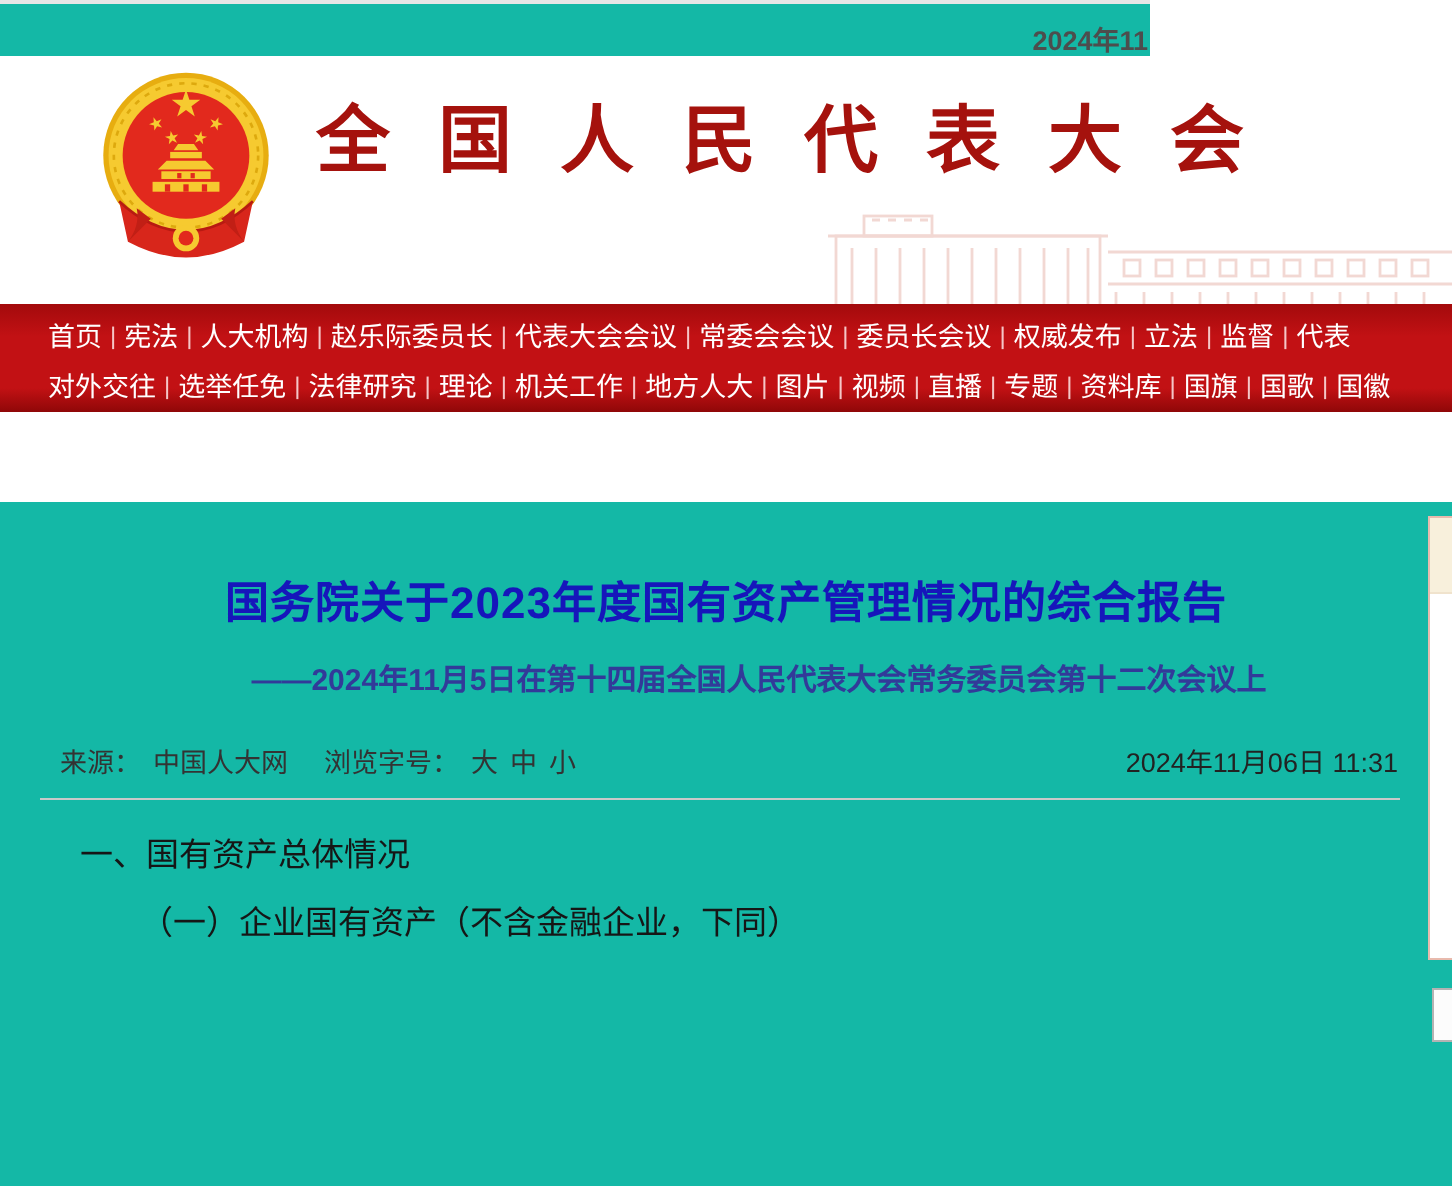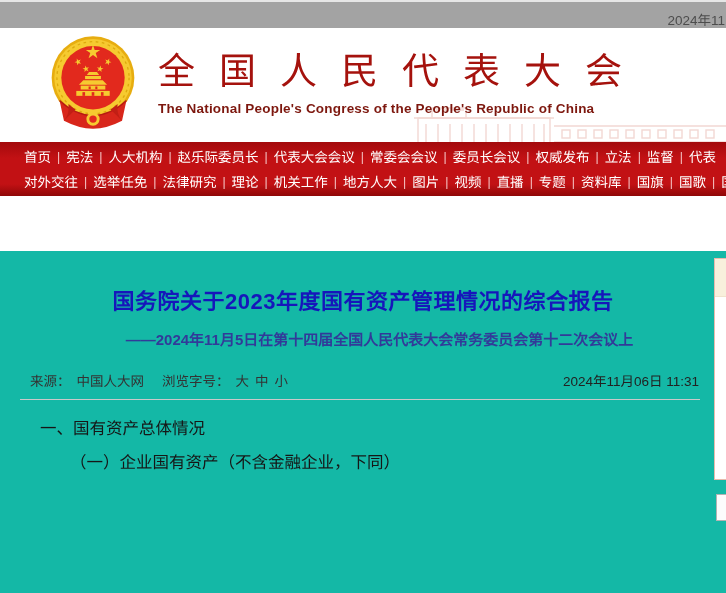--- a/index.html
+++ b/index.html
@@ -1,34 +1,34 @@
 <!DOCTYPE html>
 <html lang="zh-CN" style="--nav-red: #c21114; --header-title-red: #a5120d; --header-subtitle-red: #7d170e; --article-title-blue: #1616bb; --article-subtitle-blue: #323a99; --topbar-text: #4d4d4d; --emblem-gold: #f6ca30; --emblem-red: #e2291d;"><head>
 <meta charset="utf-8">
 <style>
   * { margin:0; padding:0; box-sizing:border-box; }
   html,body { background:#ffffff; }
   body { font-family:"Liberation Sans","DejaVu Sans",sans-serif; }
   .page { position:relative; width:726px; height:593px; overflow:hidden; background:#fff; margin:0 auto; }
 
   
-  .topbar { position:absolute; top:0; left:0; width:726px; height:28px; border-top:2px solid #e6e6e6; background:#a3a3a3; }
+  .topbar { position:absolute; top:0; left:0; width:575px; height:28px; border-top:2px solid #e6e6e6; background:#14b8a6;font-weight:bold; }
   .topbar-date { position:absolute; top:7px; right:1px; font-size:13.5px; color:var(--topbar-text,#4d4d4d); white-space:nowrap; }
 
   
   .header { position:absolute; top:28px; left:0; width:726px; height:130px; background:#fff; overflow:hidden; }
   .emblem { position:absolute; left:49px; top:4px; width:88px; height:102px; }
   .brand { position:absolute; left:158px; top:24px; }
-  .brand-cn { font-size:37px; font-weight:normal; color:var(--header-title-red,#a5120d); letter-spacing:24px; line-height:1.1; white-space:nowrap; font-family:"Liberation Serif","DejaVu Serif",serif; }
+  .brand-cn { font-size:37px; font-weight:bold; color:var(--header-title-red,#a5120d); letter-spacing:24px; line-height:1.1; white-space:nowrap; font-family:"Liberation Serif","DejaVu Serif",serif; }
   .brand-en { margin-top:8px; font-size:13.5px; font-weight:bold; color:var(--header-subtitle-red,#7d170e); letter-spacing:0.2px; white-space:nowrap; }
   .watermark { position:absolute; right:0; bottom:-2px; width:460px; height:54px; }
 
   
-  .nav { position:absolute; top:142px; left:0; width:726px; height:54px; padding:4px 0 0 24px;
-         background:linear-gradient(180deg,#a30a0c 0%,var(--nav-red,#c21114) 30%,var(--nav-red,#c21114) 78%,#8f0708 100%);font-family:Liberation Mono, monospace; }
+  .nav { position:absolute; top:152px; left:0; width:726px; height:54px; padding:4px 0 0 24px;
+         background:linear-gradient(180deg,#a30a0c 0%,var(--nav-red,#c21114) 30%,var(--nav-red,#c21114) 78%,#8f0708 100%); }
   .nav-row { height:25px; line-height:25px; white-space:nowrap; font-size:13.5px; }
   .nav-item { color:#ffffff; text-decoration:none; margin:0 4px; cursor:pointer; }
   .nav-row .nav-item:first-child { margin-left:0; }
   .nav-sep { color:rgba(255,230,230,0.85); font-size:12px; position:relative; top:-1px; }
 
   
   .breadcrumb { position:absolute; top:212px; left:0; width:726px; height:38px; background:#fff;
                 border-bottom:1px solid #ababab; line-height:40px; padding-left:25px; font-size:12.5px; color:#2b2b2b; }
   .breadcrumb a { color:#2b2b2b; text-decoration:none; cursor:pointer; }
 
@@ -111,21 +111,20 @@
       <path d="M12,76 Q30,93 50,93 Q70,93 88,76 L83,99 Q66,108 50,108 Q34,108 17,99 Z" fill="#d8261b"></path>
       <path d="M12,76 Q30,93 50,93 Q70,93 88,76" fill="none" stroke="#b71a12" stroke-width="1.5"></path>
       <circle cx="50" cy="97" r="7.5" fill="#f6ca30"></circle>
       <circle cx="50" cy="97" r="4.2" fill="#e2291d"></circle>
       <path d="M17,99 Q24,90 22,80 L30,86 Z" fill="#c11f15"></path>
       <path d="M83,99 Q76,90 78,80 L70,86 Z" fill="#c11f15"></path>
     </svg>
 
     <div class="brand">
       <div class="brand-cn">全国人民代表大会</div>
-      <div class="brand-en">The National People's Congress of the People's Republic of China</div>
     </div>
   </div>
 
   <div class="nav">
     <div class="nav-row"><a class="nav-item">首页</a><span class="nav-sep">|</span><a class="nav-item">宪法</a><span class="nav-sep">|</span><a class="nav-item">人大机构</a><span class="nav-sep">|</span><a class="nav-item">赵乐际委员长</a><span class="nav-sep">|</span><a class="nav-item">代表大会会议</a><span class="nav-sep">|</span><a class="nav-item">常委会会议</a><span class="nav-sep">|</span><a class="nav-item">委员长会议</a><span class="nav-sep">|</span><a class="nav-item">权威发布</a><span class="nav-sep">|</span><a class="nav-item">立法</a><span class="nav-sep">|</span><a class="nav-item">监督</a><span class="nav-sep">|</span><a class="nav-item">代表</a></div>
     <div class="nav-row"><a class="nav-item">对外交往</a><span class="nav-sep">|</span><a class="nav-item">选举任免</a><span class="nav-sep">|</span><a class="nav-item">法律研究</a><span class="nav-sep">|</span><a class="nav-item">理论</a><span class="nav-sep">|</span><a class="nav-item">机关工作</a><span class="nav-sep">|</span><a class="nav-item">地方人大</a><span class="nav-sep">|</span><a class="nav-item">图片</a><span class="nav-sep">|</span><a class="nav-item">视频</a><span class="nav-sep">|</span><a class="nav-item">直播</a><span class="nav-sep">|</span><a class="nav-item">专题</a><span class="nav-sep">|</span><a class="nav-item">资料库</a><span class="nav-sep">|</span><a class="nav-item">国旗</a><span class="nav-sep">|</span><a class="nav-item">国歌</a><span class="nav-sep">|</span><a class="nav-item">国徽</a></div>
   </div>
 
 
   <div class="main">

